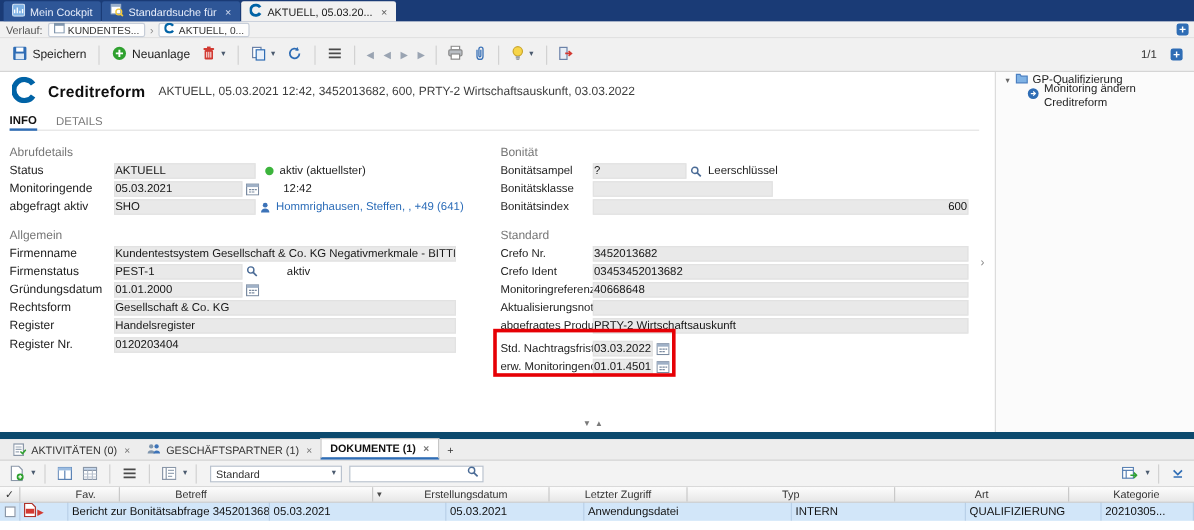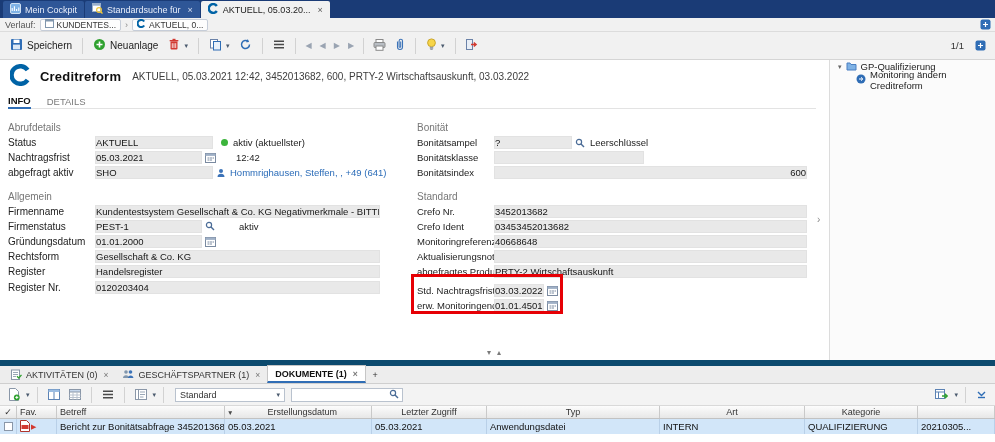--- a/index.html
+++ b/index.html
@@ -76,21 +76,21 @@
   .btabs{height:18px;background:#ededed;border-bottom:1px solid #cfcfcf;display:flex;align-items:flex-end;padding-left:4px;}
   .btab{height:16px;display:flex;align-items:center;gap:4px;padding:0 7px;font-size:9px;color:#333;cursor:default;}
   .btab.active{background:#fff;border:1px solid #c6c6c6;border-bottom:2px solid #2f6db5;height:18px;font-weight:bold;color:#111;}
   .bclose{font-size:8.5px;color:#777;margin-left:2px;}
   .btoolbar{height:22px;background:#f3f3f3;border-bottom:1px solid #d9d9d9;display:flex;align-items:center;padding:0 5px;gap:3px;}
   .combo{display:flex;align-items:center;justify-content:space-between;width:110px;height:14px;background:#fff;border:1px solid #b9c2ce;padding:0 4px;font-size:9px;color:#333;margin-left:4px;}
   .searchbox{display:flex;align-items:center;justify-content:flex-end;width:112px;height:14px;background:#fff;border:1px solid #b9c2ce;padding:0 3px;margin-left:3px;}
 
   .thead{display:flex;height:13px;background:linear-gradient(#fcfcfc,#e7e7e7);border-bottom:1px solid #c2c2c2;font-size:9px;color:#333;}
   .thead > div{flex:none;border-right:1px solid #c9c9c9;display:flex;align-items:center;justify-content:center;overflow:hidden;white-space:nowrap;}
-  .thead .hleft{justify-content:flex-start;padding-left:3px;}
+  .thead .hleft{justify-content:flex-start;padding-left:3px;margin-left:43px;}
   .hsort{justify-content:flex-start;padding-left:2px;}
   .hsort .htxt{flex:1;text-align:center;}
   .sortglyph{font-size:6.5px;color:#4a4a4a;}
   .c1{width:17px;}.c2{width:40px;}.c3{width:168px;}.c4{width:147px;}.c5{width:115px;}.c6{width:173px;}.c7{width:145px;}.c8{width:113px;}.c9{flex:1 !important;}
   .trow{display:flex;height:15px;background:#d2e6f9;font-size:9.5px;color:#111;align-items:stretch;}
   .trow > div{flex:none;display:flex;align-items:center;padding:0 3px;border-right:1px solid rgba(110,145,185,.25);overflow:hidden;white-space:nowrap;}
   .trow .ccenter{justify-content:center;}
   .cb{width:9px;height:9px;background:#fff;border:1px solid #8a97a8;}
   .favarrow{color:#d23a32;font-size:7px;margin-left:1px;}
 </style>
@@ -257,21 +257,21 @@
     <div class="fsection">Abrufdetails</div>
 
     <div class="frow">
       <span class="flabel">Status</span>
       <span class="ffield w118">AKTUELL</span>
       <span class="gdot"></span>
       <span class="fsuffix">aktiv (aktuellster)</span>
     </div>
 
     <div class="frow">
-      <span class="flabel">Nachtragsfrist</span>
+      <span class="flabel">Monitoringende</span>
       <span class="ffield w107">05.03.2021</span>
       <span class="ficon">
           <svg width="11" height="11" viewBox="0 0 11 11">
             <rect x="0.5" y="1.5" width="10" height="9" fill="#fff" stroke="#7a8aa0"></rect>
             <rect x="0.5" y="1.5" width="10" height="2.4" fill="#9fb0c6"></rect>
             <path d="M2.5 6h2M5 6h2M7.5 6h1.5M2.5 8h2M5 8h2" stroke="#7a8aa0"></path>
           </svg>
         </span>
       <span class="fsuffix ml20">12:42</span>
     </div>

